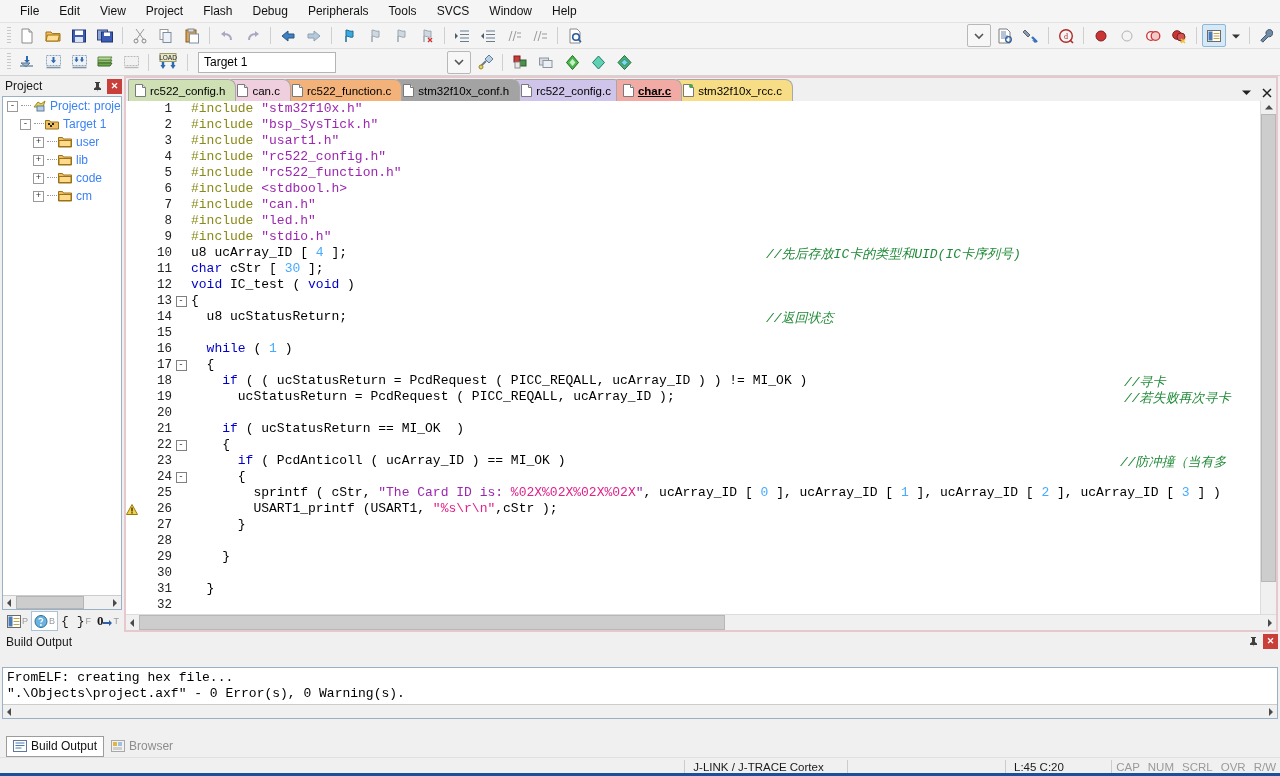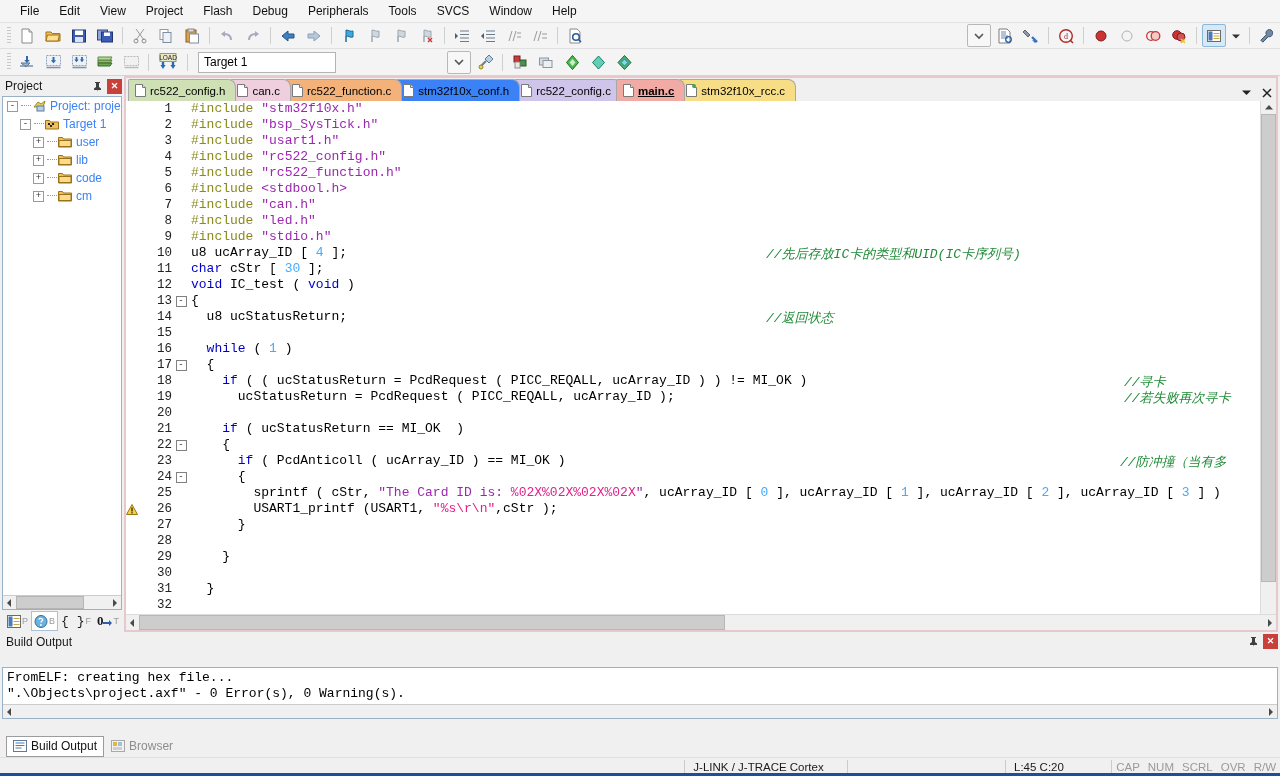--- a/index.html
+++ b/index.html
@@ -602,21 +602,21 @@
           </div>
           <div class="etab" style="background: rgb(243, 178, 122); z-index: 8;">
             <span class="fi">
               <svg width="11" height="13" viewBox="0 0 11 13">
                 <path d="M0.5 0.5h7l3 3v9h-10z" fill="#fff" stroke="#7a7a7a"></path>
                 <path d="M7.5 0.5v3h3" fill="#e4e4e4" stroke="#7a7a7a"></path>
               </svg>
             </span>
             <span class="lbl">rc522_function.c</span>
           </div>
-          <div class="etab" style="background: #3b82f6; z-index: 7; margin-top: 6px;">
+          <div class="etab" style="background: #a3a3a3; z-index: 7; margin-top: 6px;">
             <span class="fi">
               <svg width="11" height="13" viewBox="0 0 11 13">
                 <path d="M0.5 0.5h7l3 3v9h-10z" fill="#fff" stroke="#7a7a7a"></path>
                 <path d="M7.5 0.5v3h3" fill="#e4e4e4" stroke="#7a7a7a"></path>
               </svg>
             </span>
             <span class="lbl">stm32f10x_conf.h</span>
           </div>
           <div class="etab" style="background: rgb(207, 197, 234); z-index: 6;">
             <span class="fi">
@@ -627,21 +627,21 @@
             </span>
             <span class="lbl">rc522_config.c</span>
           </div>
           <div class="etab active" style="background: rgb(242, 170, 164); z-index: 20;">
             <span class="fi">
               <svg width="11" height="13" viewBox="0 0 11 13">
                 <path d="M0.5 0.5h7l3 3v9h-10z" fill="#fff" stroke="#7a7a7a"></path>
                 <path d="M7.5 0.5v3h3" fill="#e4e4e4" stroke="#7a7a7a"></path>
               </svg>
             </span>
-            <span class="lbl">main.c</span>
+            <span class="lbl">char.c</span>
           </div>
           <div class="etab" style="background: rgb(247, 221, 134); z-index: 4;">
             <span class="fi">
               <svg width="11" height="13" viewBox="0 0 11 13">
                 <path d="M0.5 0.5h7l3 3v9h-10z" fill="#fff" stroke="#7a7a7a"></path>
                 <path d="M7.5 0.5v3h3" fill="#e4e4e4" stroke="#7a7a7a"></path>
                 <circle cx="8" cy="2" r="2" fill="#4aa84a"></circle>
               </svg>
             </span>
             <span class="lbl">stm32f10x_rcc.c</span>

